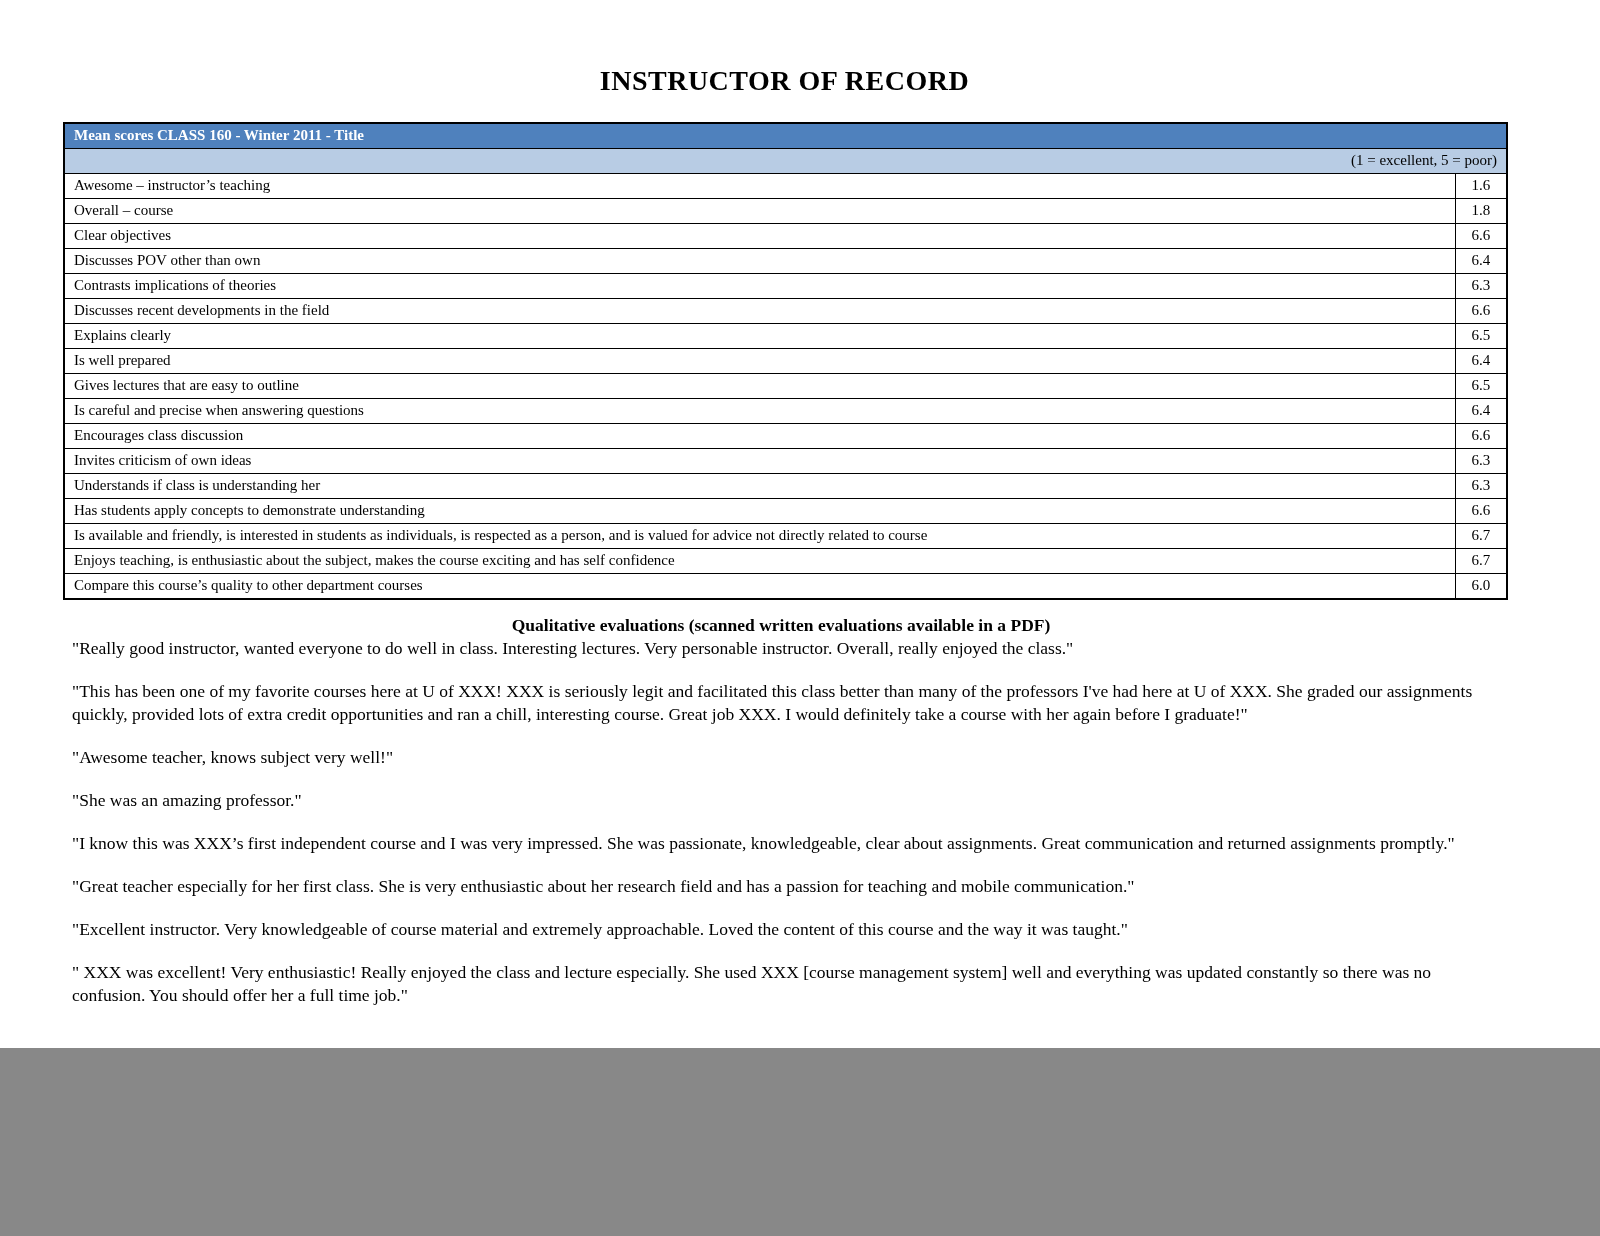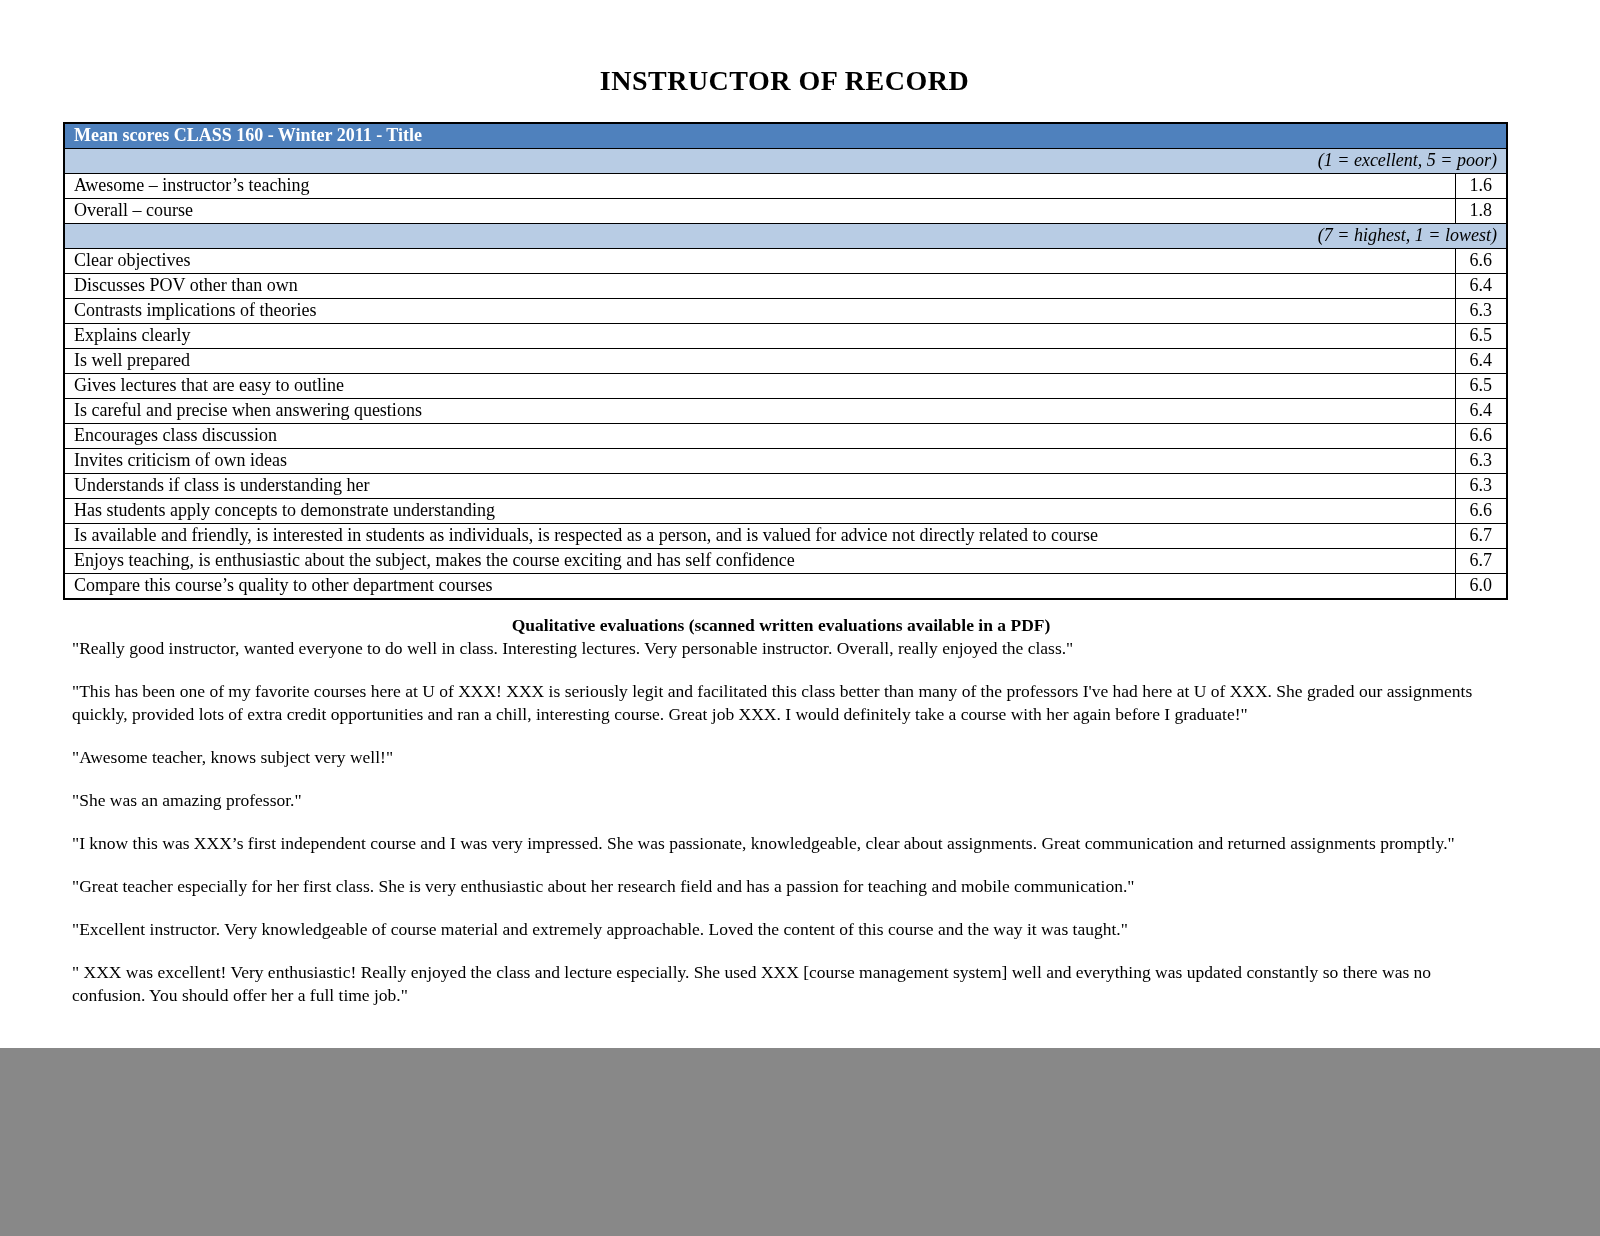--- a/index.html
+++ b/index.html
@@ -19,41 +19,40 @@
     font-size: 28px;
     font-weight: bold;
     line-height: 38px;
     letter-spacing: 0.5px;
   }
   table.scores {
     margin: 22px 0 0 63px;
     width: 1443px;
     border-collapse: collapse;
     table-layout: fixed;
-    font-size: 18px;
+    font-size: 15px;
   }
   table.scores td {
     border: 1.5px solid #000;
     padding: 1px 9px 2px 9px;
     line-height: 21px;
     overflow: hidden;
     white-space: nowrap;
   }
   table.scores { border: 2px solid #000; }
   td.thead {
     background: #4F81BD;
     color: #ffffff;
     font-weight: bold;
     white-space: pre-wrap;
     border-bottom: 2.5px solid #17365D;
     border-top: 2px solid #17365D;
   }
   td.legend {
     background: #B8CCE4;
-    font-style: italic;
     text-align: right;
     border-top: 1.5px solid #17365D;
     border-bottom: 1.5px solid #17365D;
   }
   td.val {
     text-align: center;
     padding: 1px 4px 2px 4px;
   }
   col.c-label { width: 1391px; }
   col.c-val   { width: 52px; }
@@ -97,33 +96,34 @@
       </tr>
       <tr>
         <td>Awesome – instructor’s teaching</td>
         <td class="val">1.6</td>
       </tr>
       <tr>
         <td>Overall – course</td>
         <td class="val">1.8</td>
       </tr>
       <tr>
-        <td class="legend" colspan="2">(7 = highest, 1 = lowest)</td>
-      </tr>
-      <tr>
         <td>Clear objectives</td>
         <td class="val">6.6</td>
       </tr>
       <tr>
         <td>Discusses POV other than own</td>
         <td class="val">6.4</td>
       </tr>
       <tr>
         <td>Contrasts implications of theories</td>
         <td class="val">6.3</td>
+      </tr>
+      <tr>
+        <td>Discusses recent developments in the field</td>
+        <td class="val">6.6</td>
       </tr>
       <tr>
         <td>Explains clearly</td>
         <td class="val">6.5</td>
       </tr>
       <tr>
         <td>Is well prepared</td>
         <td class="val">6.4</td>
       </tr>
       <tr>

